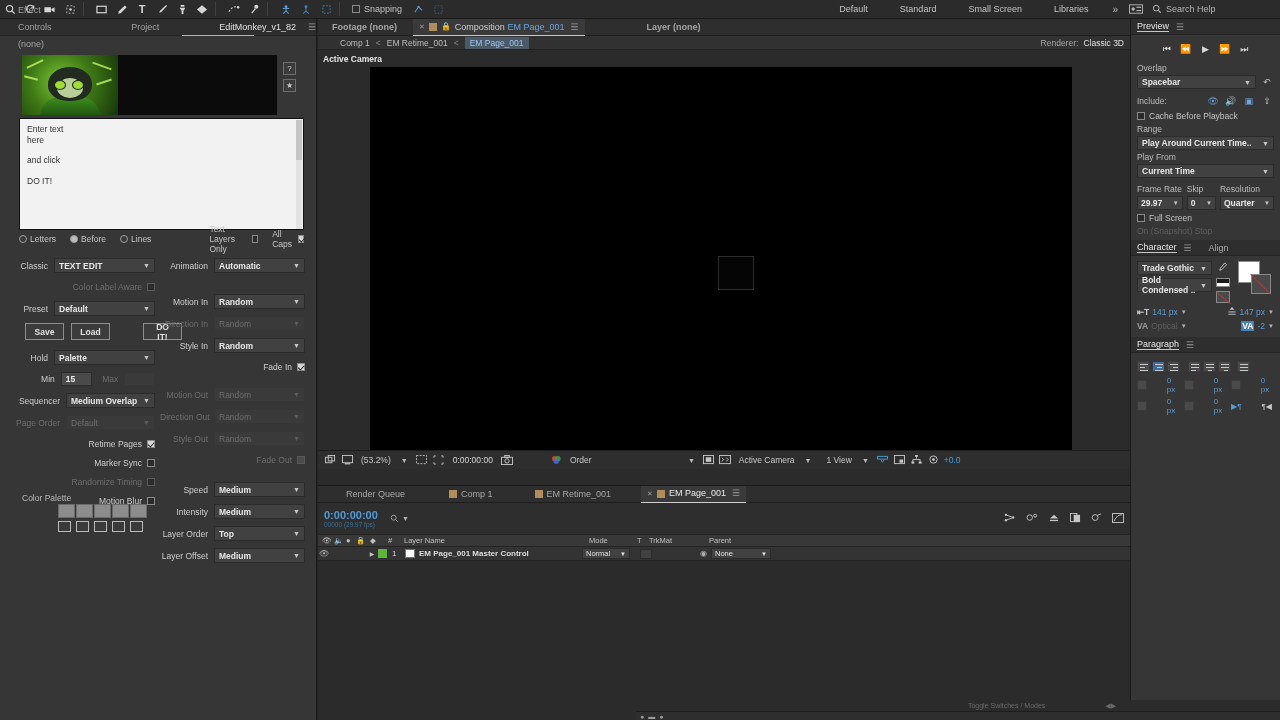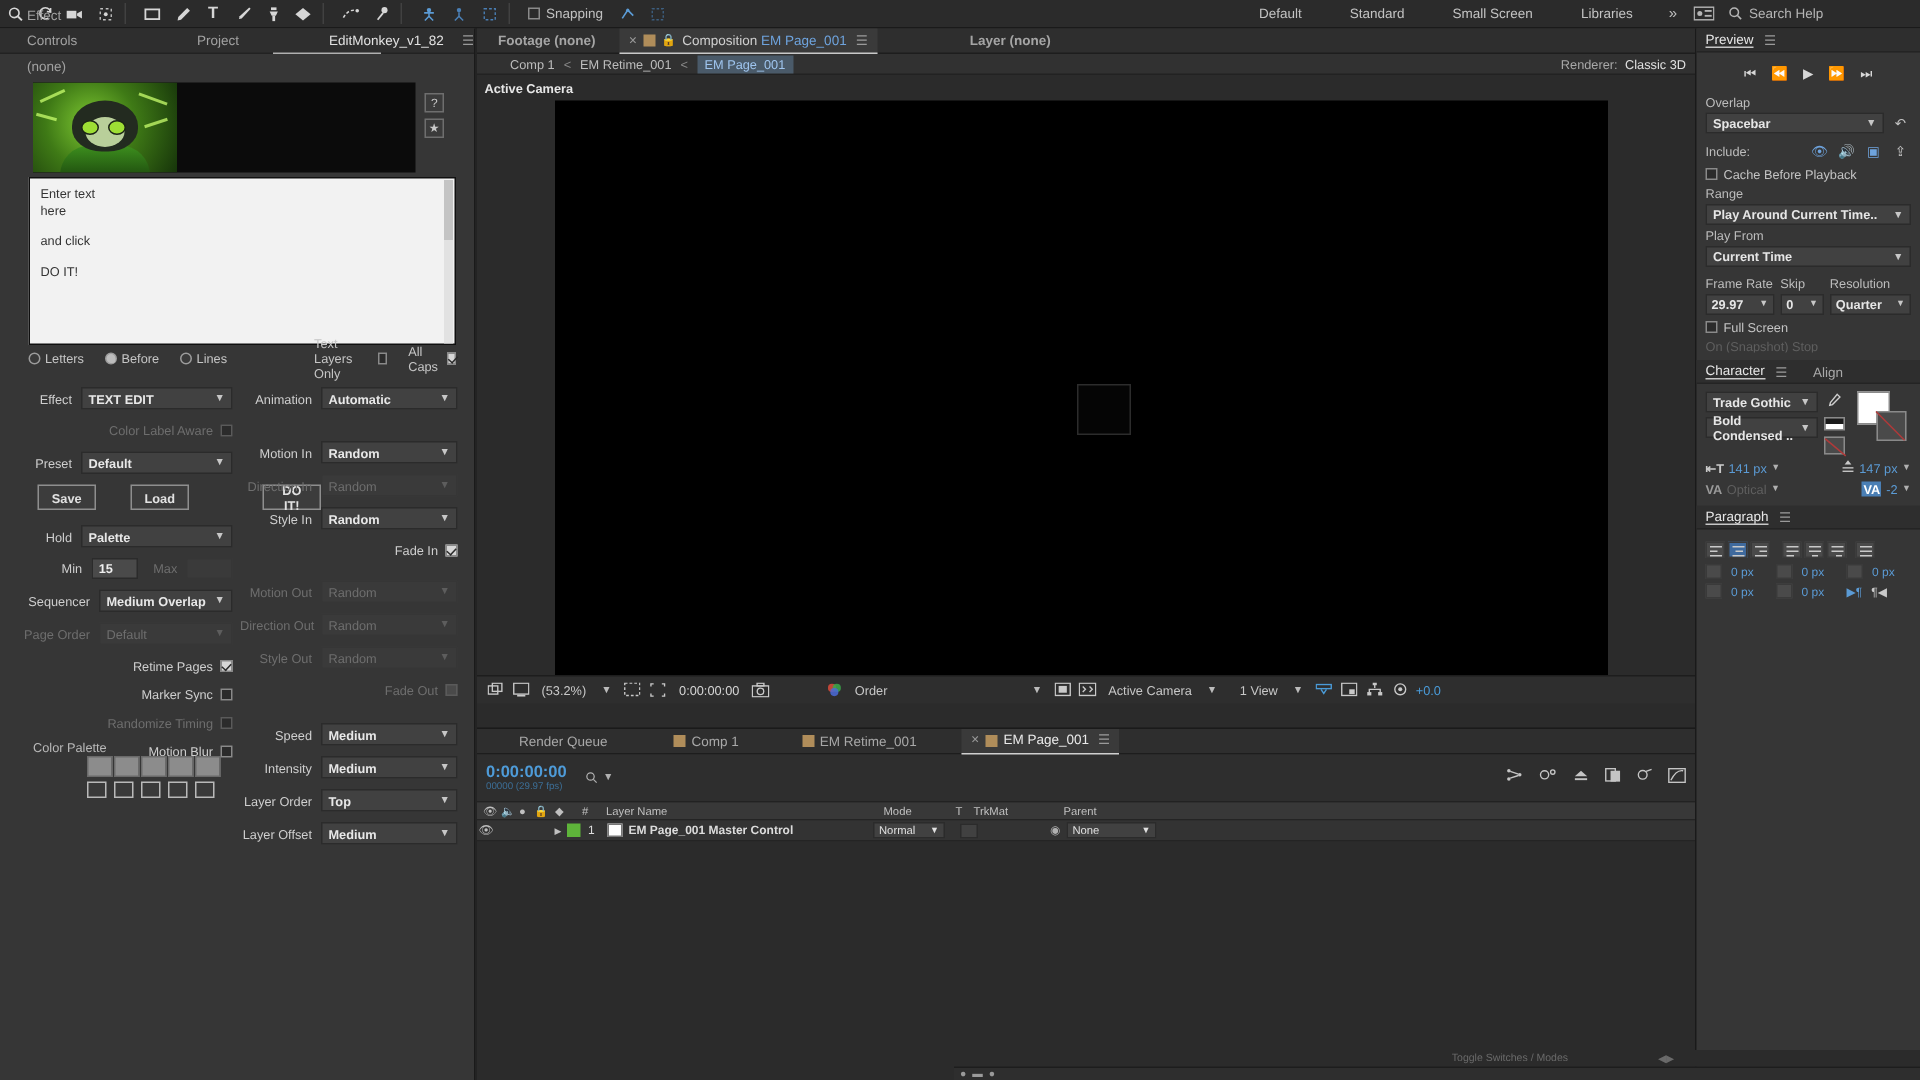--- a/index.html
+++ b/index.html
@@ -128,21 +128,21 @@
   .dd{
     flex:1; height:15px; background:#414141; border:1px solid #2b2b2b;
     display:flex; align-items:center; padding:0 4px; font-size:8.5px; color:#e8e8e8;
     font-weight:bold; cursor:default; position:relative;
   }
   .dd.dim{ background:#3a3a3a; border-color:#363636; color:#6e6e6e; font-weight:normal; }
   .dd .cv{ margin-left:auto; font-size:7px; color:#c7c7c7; }
   .dd.dim .cv{ color:#5d5d5d; }
   .chkrow{ display:flex; align-items:center; justify-content:flex-end; height:13px; margin-bottom:6px; font-size:8.5px; color:#cfcfcf; gap:5px; }
   .chkrow.dim{ color:#6e6e6e; }
-  .btnrow{ display:flex; align-items:center; gap:16px; height:17px; margin:4px 0 10px 15px;text-align:center; }
+  .btnrow{ display:flex; align-items:center; gap:0; height:17px; margin:4px 0 10px 15px;text-align:center; }
   .abtn{
     height:17px; min-width:39px; padding:0 9px; border:1px solid #8e8e8e; background:#3c3c3c;
     color:#e2e2e2; font-size:8.5px; font-weight:bold; display:flex; align-items:center; justify-content:center;
     margin-right:7px; cursor:default;
   }
   .abtn.doit{ margin-left:26px; margin-right:0; }
   .numfield{
     width:32px; height:14px; background:#4a4a4a; border:1px solid #2b2b2b; color:#efefef;
     font-size:8.5px; font-weight:bold; display:flex; align-items:center; padding-left:4px;
   }
@@ -233,21 +233,21 @@
   .bluev{ color:#5b9bd5; }
   .swap-ico{ width:14px; height:9px; border:1px solid #8a8a8a; background:linear-gradient(to bottom,#1a1a1a 50%,#fff 50%); }
   .noclr{ width:14px; height:12px; border:1px solid #8a8a8a; background:#4a4a4a; position:relative; }
   .noclr:after{ content:""; position:absolute; left:0; top:0; width:18px; height:1px; background:#b03a3a; transform:rotate(40deg); transform-origin:0 0; }
 
   .palign{ display:flex; gap:2px; margin:4px 0; }
   .pa{ width:13px; height:11px; background:#4a4a4a; border:1px solid #3a3a3a; position:relative; }
   .pa.on{ background:#3f6a9e; }
   .pa i{ position:absolute; left:2px; background:#c9c9c9; height:1px; display:block; }
   .pgrid{ display:grid; grid-template-columns:1fr 1fr 1fr; gap:3px 4px; margin-top:4px; }
-  .pcell{ display:flex; align-items:center; gap:6px; font-size:8px; }
+  .pcell{ display:flex; align-items:center; gap:20px; font-size:8px; }
   .pbox{ width:11px; height:10px; background:#4a4a4a; border:1px solid #3a3a3a; }
 
   
   .timeline{ position:absolute; left:318px; top:485px; width:812px; height:235px; background:#2b2b2b; border-top:1px solid #1a1a1a; }
   .ttabs{ height:17px; background:#2e2e2e; display:flex; align-items:center; font-size:9px; border-bottom:1px solid #1d1d1d; }
   .ttab{ display:flex; align-items:center; gap:4px; padding:0 12px; color:#a8a8a8; line-height:17px; cursor:default; }
   .ttab .sw{ width:8px; height:8px; background:#b08d5a; }
   .ttab.act{ color:#eaeaea; background:#3a3a3a; border-bottom:1px solid #cfcfcf; padding:0 6px; height:17px;}
   .ttab.act .nm{ color:#eaeaea; }
 
@@ -460,21 +460,21 @@
         <span class="cbx" style="margin-left:4px"></span>
       </div>
       <div class="rgrp" style="margin-right:0">
         <span>All Caps</span>
         <span class="cbx on" style="margin-left:4px"></span>
       </div>
     </div>
 
     <div class="ctl-col A">
       <div class="row">
-        <span class="lab" style="width:44px">Effect</span>
+        <span class="lab" style="width:44px">Classic</span>
         <span class="dd">
             <span>TEXT EDIT</span>
             <span class="cv">▼</span>
           </span>
       </div>
       <div class="chkrow dim" style="margin-bottom:8px">
         <span>Color Label Aware</span>
         <span class="cbx dis"></span>
       </div>
       <div class="row">

